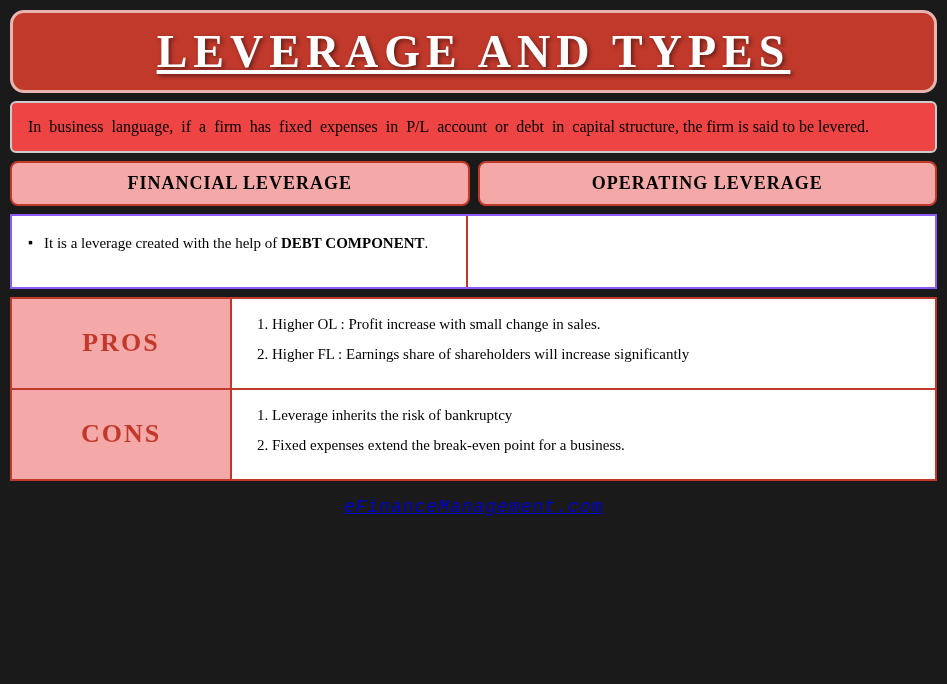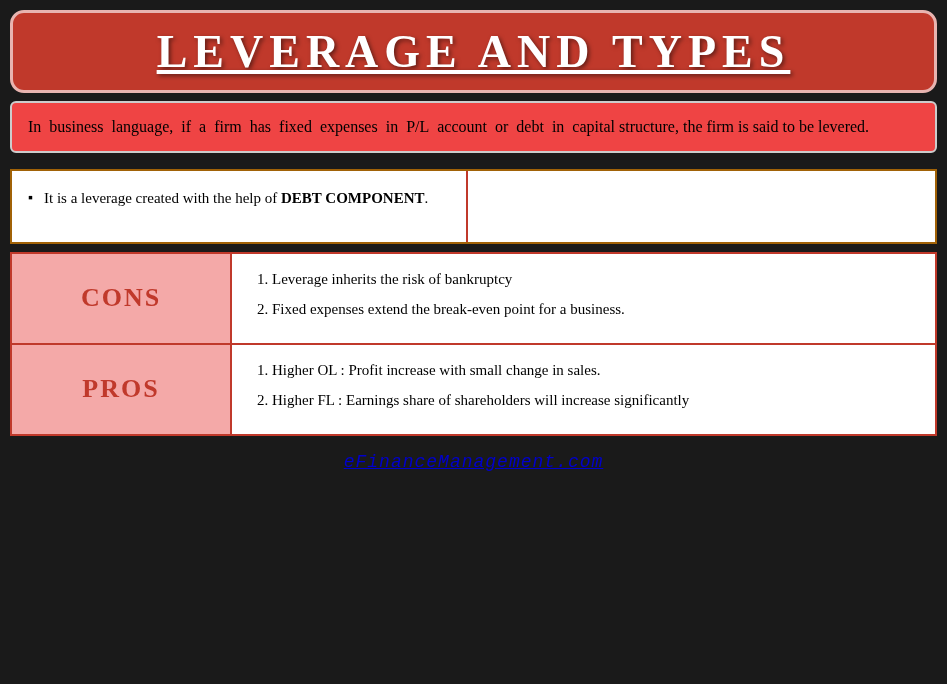--- a/index.html
+++ b/index.html
@@ -75,21 +75,21 @@
       font-size: 18px;
       font-weight: bold;
       color: #000;
       letter-spacing: 1px;
     }
 
     .leverage-content {
       display: grid;
       grid-template-columns: 1fr 1fr;
       gap: 12px;
-      border: 2px solid #a16207;
+      border: 2px solid #8b5cf6;
       background: white;
     }
 
     .leverage-col {
       padding: 16px 16px;
       border-right: 2px solid #c0392b;
     }
 
     .leverage-col:last-child {
       border-right: none;
@@ -194,59 +194,65 @@
 
   <div class="title-bar">
     <h1>LEVERAGE AND TYPES</h1>
   </div>
 
   <div class="intro-box">
     <p>In&nbsp; business&nbsp; language,&nbsp; if&nbsp; a&nbsp; firm&nbsp; has&nbsp; fixed&nbsp; expenses&nbsp; in&nbsp; P/L&nbsp; account&nbsp; or&nbsp; debt&nbsp; in&nbsp; capital structure, the firm is said to be levered.</p>
   </div>
 
   <div class="leverage-headers">
+    <div class="leverage-header">
+      <span>FINANCIAL LEVERAGE</span>
+    </div>
+    <div class="leverage-header">
+      <span>OPERATING LEVERAGE</span>
+    </div>
   </div>
 
   <div class="leverage-content">
     <div class="leverage-col">
       <ul>
         <li>It is a leverage created with the help of <strong>DEBT COMPONENT</strong>.</li>
       </ul>
     </div>
     <div class="leverage-col">
       <ul>
       </ul>
     </div>
   </div>
 
   <div class="pros-cons">
 
     <div class="pros-cons-row">
       <div class="label-cell">
+        <span>PROS</span>
+      </div>
+      <div class="content-cell">
+        <ol>
+          <li>Higher OL : Profit increase with small change in sales.</li>
+          <li>Higher FL : Earnings share of shareholders will increase significantly</li>
+        </ol>
+      </div>
+    </div>
+
+    <div class="pros-cons-row">
+      <div class="label-cell">
         <span>CONS</span>
       </div>
       <div class="content-cell">
         <ol>
           <li>Leverage inherits the risk of bankruptcy</li>
           <li>Fixed expenses extend the break-even point for a business.</li>
         </ol>
       </div>
     </div>
 
-    <div class="pros-cons-row">
-      <div class="label-cell">
-        <span>PROS</span>
-      </div>
-      <div class="content-cell">
-        <ol>
-          <li>Higher OL : Profit increase with small change in sales.</li>
-          <li>Higher FL : Earnings share of shareholders will increase significantly</li>
-        </ol>
-      </div>
-    </div>
-
   </div>
 
   <div class="footer">
     <a href="#">eFinanceManagement.com</a>
   </div>
 
 </div>
 
 </body></html>

